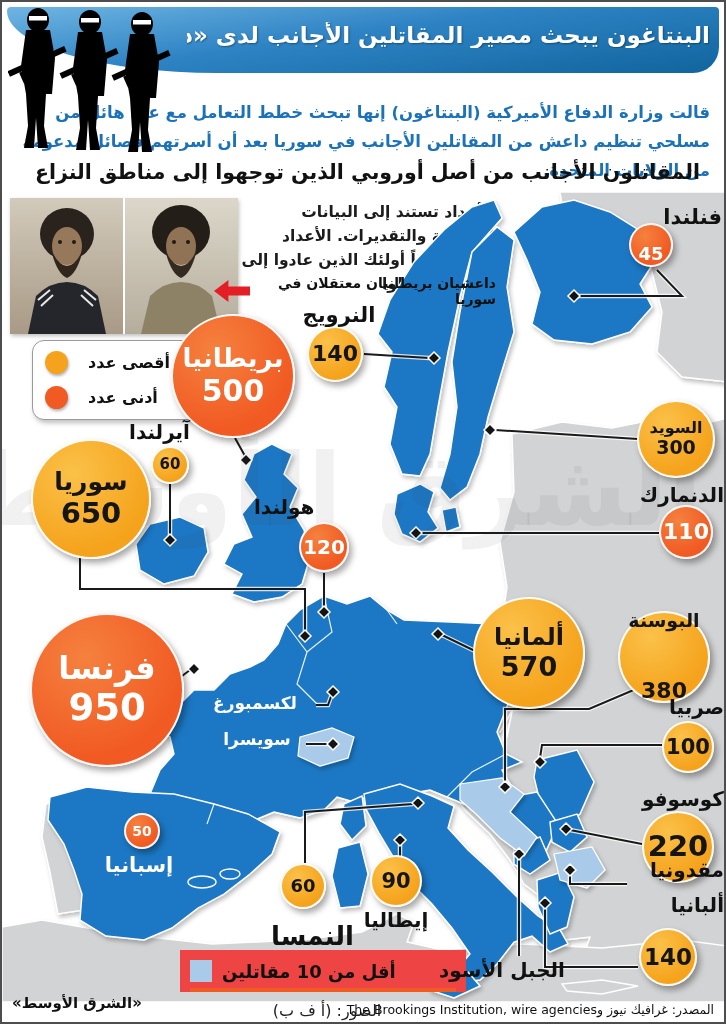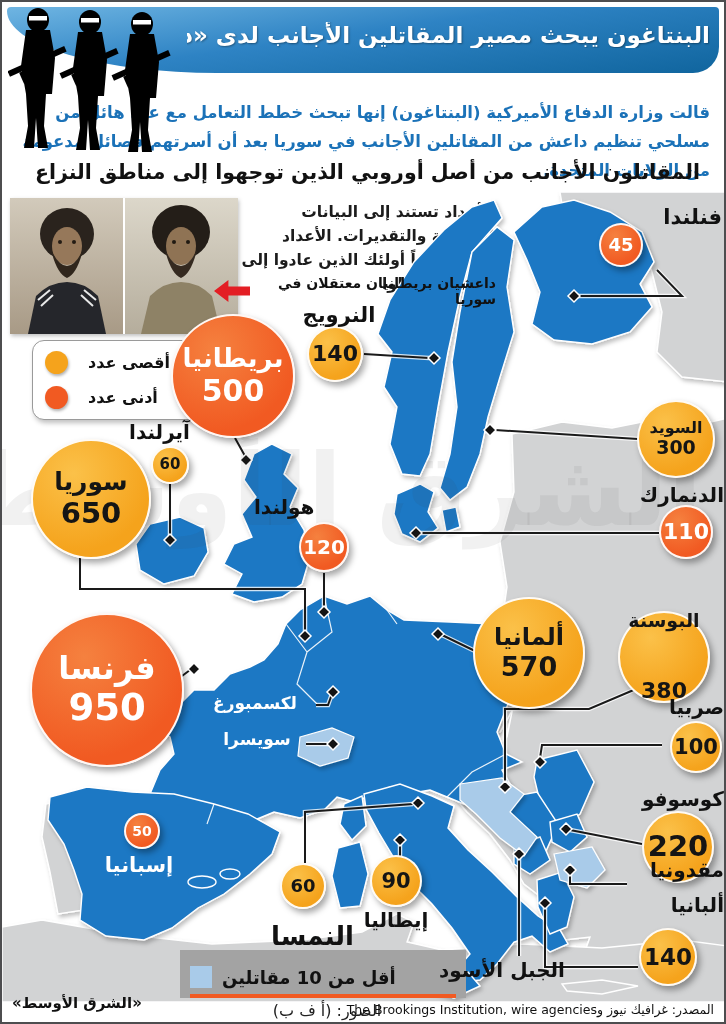--- a/index.html
+++ b/index.html
@@ -54,22 +54,22 @@
              letter-spacing:8px;}
   
   .bubble{position:absolute;border-radius:50%;display:flex;flex-direction:column;align-items:center;
           justify-content:center;font-weight:bold;z-index:30;box-sizing:border-box;
           border:2px solid rgba(255,255,255,.95);box-shadow:3px 4px 6px rgba(0,0,0,.35);
           line-height:1.15;direction:rtl;}
   .bubble.max{background:radial-gradient(circle at 35% 28%, #FBC149 0%, var(--max) 70%);color:#151515;}
   .bubble.min{background:radial-gradient(circle at 35% 28%, #F5813F 0%, var(--min) 70%);color:#fff;}
   .country-label{position:absolute;font-weight:bold;z-index:30;direction:rtl;line-height:1.15;}
   
-  #under10-box{position:absolute;left:178px;top:948px;width:286px;background:#a3a3a3;z-index:25;
-               padding:16px 10px 0 10px;box-sizing:border-box;}
+  #under10-box{position:absolute;left:178px;top:948px;width:286px;background:#ef4444;z-index:25;
+               padding:10px 10px 0 10px;box-sizing:border-box;}
   #under10-row{display:flex;flex-direction:row-reverse;align-items:center;gap:10px;direction:rtl;}
   #under10-square{width:22px;height:22px;flex:0 0 auto;}
   #under10-label{font-weight:bold;font-size:18px;color:#111;}
   #under10-rule{height:3.5px;margin-top:6px;background:var(--min);}
   #photos-credit{position:absolute;left:240px;top:999px;width:170px;text-align:center;z-index:25;
                  font-size:16px;color:#222;direction:rtl;}
   #brand{position:absolute;left:10px;top:992px;z-index:25;font-weight:bold;font-size:15px;
          color:#111;direction:rtl;}
   #source{position:absolute;right:10px;top:1000px;z-index:25;font-size:12.5px;color:#111;
           direction:rtl;text-align:left;}
@@ -244,37 +244,37 @@
         <div style="font-size: 22px; margin-top: 32px;">380</div>
       </div>
       <div class="bubble max" style="left: 635px; top: 398px; height: 78px; width: 78px;">
         <div style="font-size: 16px;">السويد</div>
         <div style="font-size: 19px;">300</div>
       </div>
       <div class="bubble max" style="left: 305px; top: 324px; height: 56px; width: 56px;">
         <div style="font-size: 22px;">140</div>
       </div>
       <div class="country-label" style="left: 272px; top: 301px; width: 130px; font-size: 21px; color: rgb(17, 17, 17); text-align: center;">النرويج</div>
-      <div class="bubble min" style="left: 597px; top: 221px; height: 44px; width: 44px;">
+      <div class="bubble min" style="left: 627px; top: 221px; height: 44px; width: 44px; justify-content: flex-end;">
         <div style="font-size: 18px;">45</div>
       </div>
       <div class="country-label" style="left: 598px; top: 203px; width: 122px; font-size: 21px; color: rgb(17, 17, 17); text-align: right;">فنلندا</div>
       <div class="bubble max" style="left: 149px; top: 444px; height: 38px; width: 38px;">
         <div style="font-size: 15px;">60</div>
       </div>
       <div class="country-label" style="left: 100px; top: 419px; width: 115px; font-size: 20px; color: rgb(17, 17, 17); text-align: center;">آيرلندا</div>
       <div class="bubble min" style="left: 297px; top: 520px; height: 50px; width: 50px;">
         <div style="font-size: 20px;">120</div>
       </div>
       <div class="country-label" style="left: 252px; top: 494px; width: 112px; font-size: 20px; color: rgb(17, 17, 17); text-align: left;">هولندا</div>
       <div class="bubble min" style="left: 657px; top: 503px; height: 54px; width: 54px;">
         <div style="font-size: 22px;">110</div>
       </div>
       <div class="country-label" style="left: 598px; top: 482px; width: 124px; font-size: 20px; color: rgb(17, 17, 17); text-align: right;">الدنمارك</div>
-      <div class="bubble max" style="left: 660px; top: 719px; height: 52px; width: 52px; margin-left: 8px;">
+      <div class="bubble max" style="left: 660px; top: 719px; height: 52px; width: 52px;">
         <div style="font-size: 21px;">100</div>
       </div>
       <div class="country-label" style="left: 636px; top: 694px; width: 86px; font-size: 20px; color: rgb(17, 17, 17); text-align: right;">صربيا</div>
       <div class="bubble max" style="left: 640px; top: 809px; height: 72px; width: 72px;">
         <div style="font-size: 29px;">220</div>
       </div>
       <div class="country-label" style="left: 626px; top: 786px; width: 96px; font-size: 20px; color: rgb(17, 17, 17); text-align: right;">كوسوفو</div>
       <div class="bubble max" style="left: 637px; top: 926px; height: 58px; width: 58px;">
         <div style="font-size: 23px;">140</div>
       </div>

